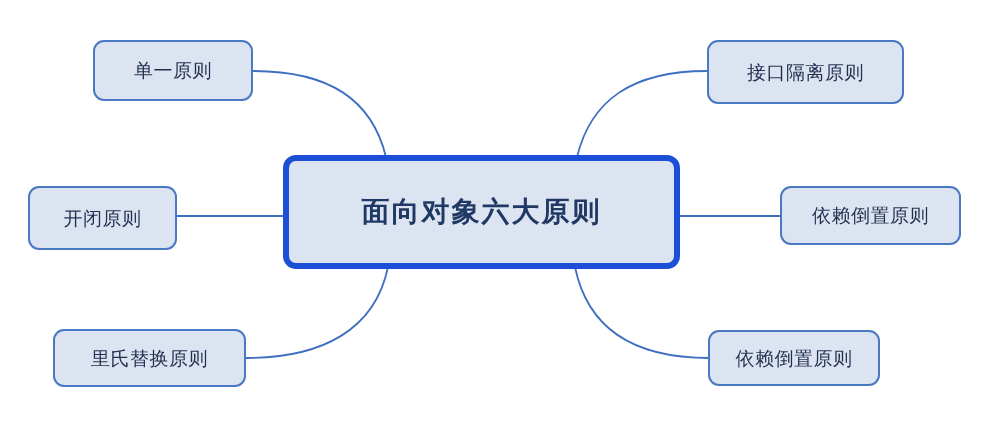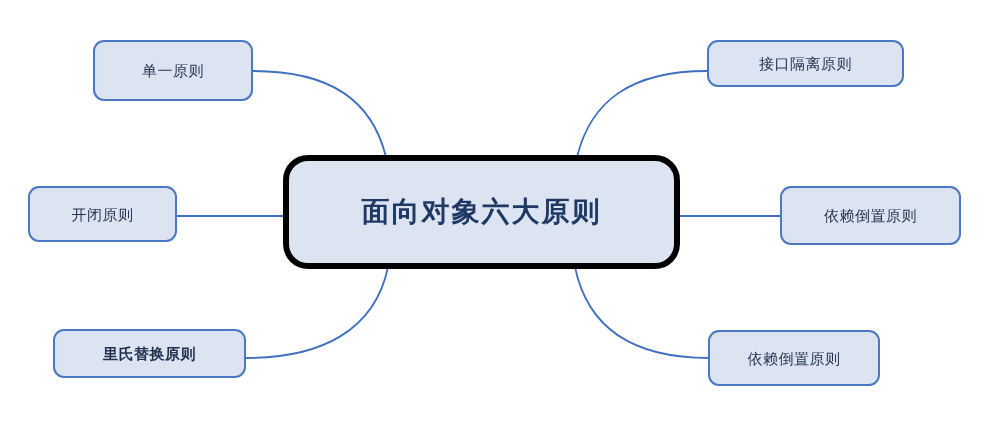--- a/index.html
+++ b/index.html
@@ -26,58 +26,58 @@
   .node {
     position: absolute;
     box-sizing: border-box;
     display: flex;
     align-items: center;
     justify-content: center;
     background: #dce4f2;
     border: 2px solid #4a78c2;
     border-radius: 11px;
     color: #1f2f4d;
-    font-size: 15px;
+    font-size: 19px;
     letter-spacing: 0.5px;
     white-space: nowrap;
     z-index: 2;
   }
   .node-label {
     display: block;
     line-height: 1;
   }
   #center-node {
     position: absolute;
     box-sizing: border-box;
     display: flex;
     align-items: center;
     justify-content: center;
     left: 283px;
     top: 155px;
     width: 397px;
     height: 114px;
     background: #dce4f2;
-    border: 6px solid #000000;
-    border-radius: 25px;
+    border: 6px solid #1d4ed8;
+    border-radius: 13px;
     z-index: 3;
   }
   #center-node .center-label {
     color: #1f3864;
     font-size: 28px;
     font-weight: bold;
     letter-spacing: 2px;
     line-height: 1;
     white-space: nowrap;
   }
   
   .n-single        { left: 93px;  top: 40px;  width: 160px; height: 61px; }
-  .n-interface     { left: 707px; top: 40px;  width: 197px; height: 47px; }
-  .n-openclosed    { left: 28px;  top: 186px; width: 149px; height: 56px; }
+  .n-interface     { left: 707px; top: 40px;  width: 197px; height: 64px; }
+  .n-openclosed    { left: 28px;  top: 186px; width: 149px; height: 64px; }
   .n-dependency    { left: 780px; top: 186px; width: 181px; height: 59px; }
-  .n-liskov        { left: 53px;  top: 329px; width: 193px; height: 49px; font-weight: bold; }
+  .n-liskov        { left: 53px;  top: 329px; width: 193px; height: 58px; }
   .n-demeter       { left: 708px; top: 330px; width: 172px; height: 56px; }
 </style>
 </head>
 <body>
 
 <div id="canvas">
 
   <svg id="edges" viewBox="0 0 1000 430" width="1000" height="430">
 
     <path d="M 253 71 C 330 71 372 100 386 157" fill="none" stroke="#3f6fc0" stroke-width="1.8"></path>

